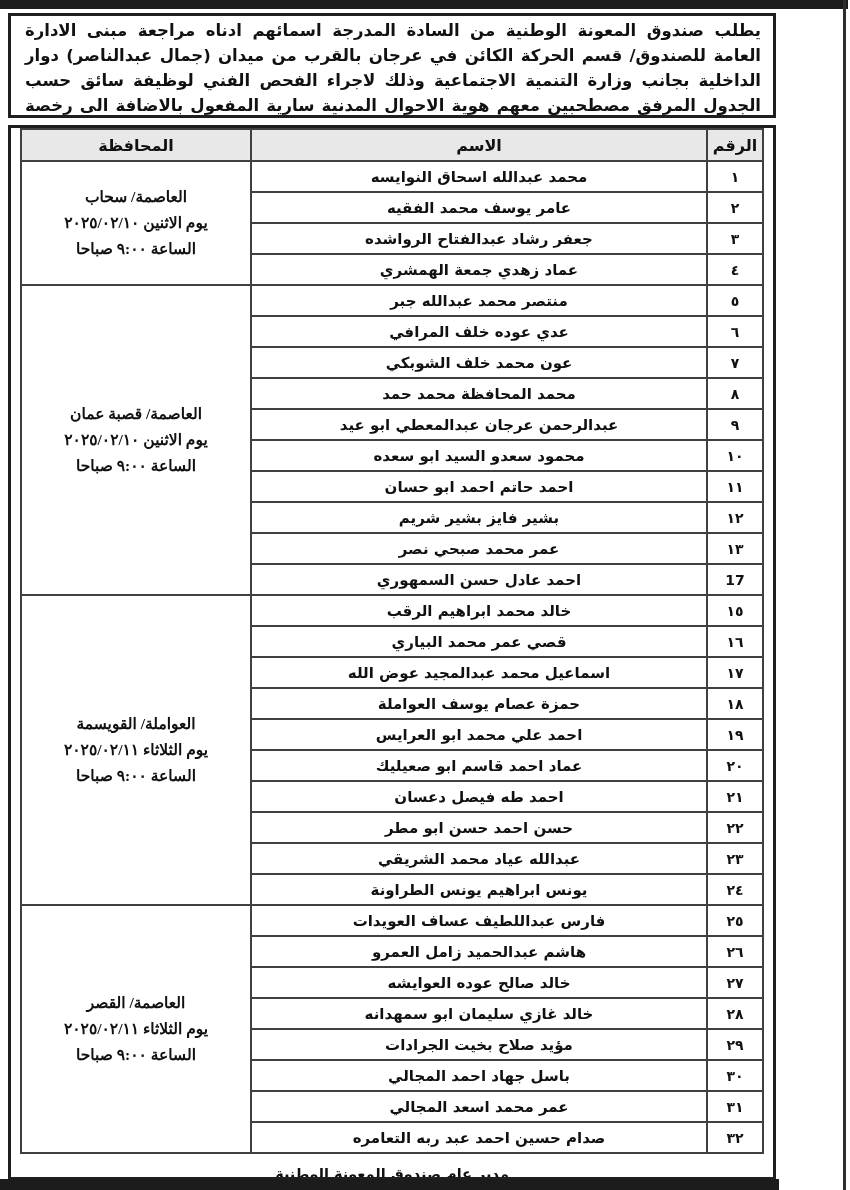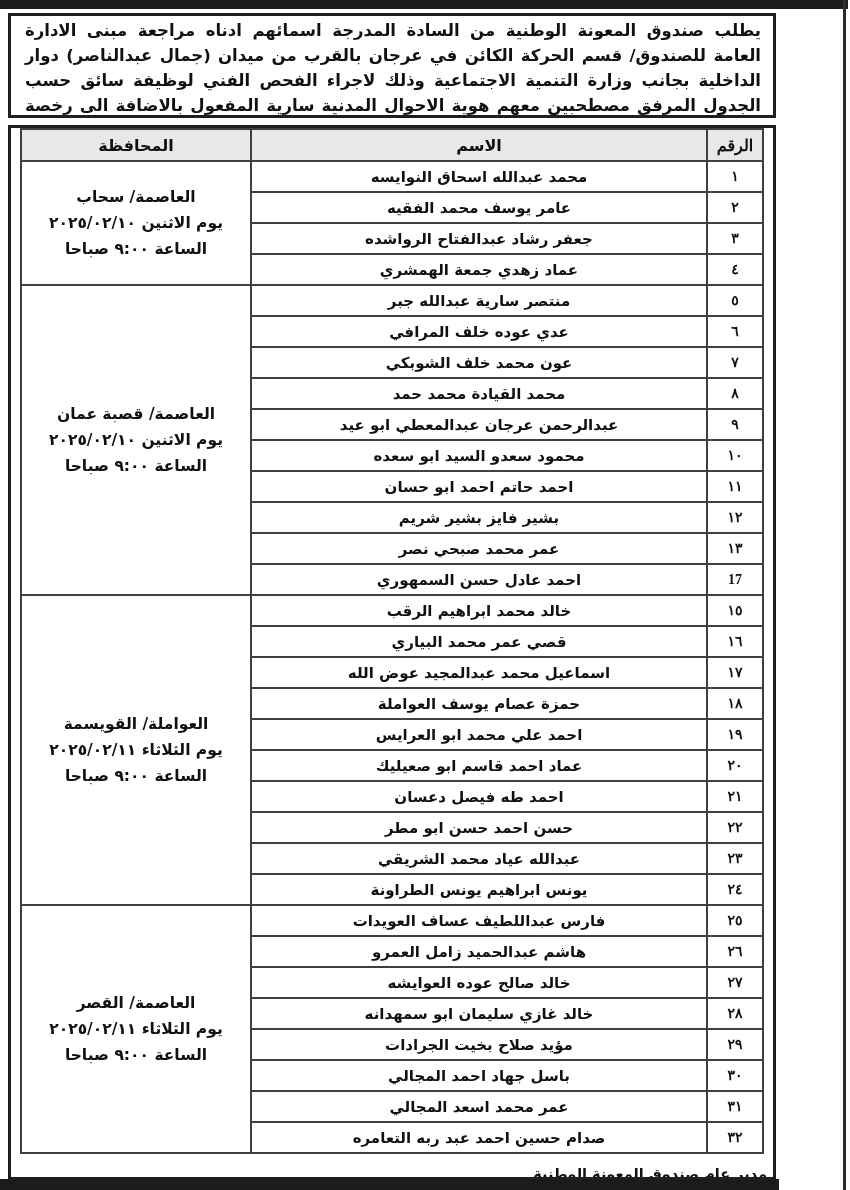--- a/index.html
+++ b/index.html
@@ -68,29 +68,29 @@
     border: 2px solid var(--border-table, #404040);
     text-align: center;
     vertical-align: middle;
   }
   table.roster th {
     background: var(--header-bg, #e8e8e8);
     height: 28px;
     font-size: 16px;
   }
   table.roster td { height: 27px; }
-  .col-num  { width: 52px; font-size: 14px; font-family: Liberation Serif, serif; }
+  .col-num  { width: 52px; font-size: 14px; }
   .col-name { width: 452px; font-size: 15px; margin-left: 46px; }
   .col-gov  { font-size: 15.5px; background: #ffffff; }
-  .col-gov div { line-height: 26px; }
+  .col-gov div { line-height: 26px; font-family: Liberation Serif, serif; }
   .footer {
     margin-top: 8px;
     padding: 0 6px;
     direction: rtl;
-    text-align: right;
+    text-align: center;
     font-size: 14.5px;
     line-height: 24px;
   }
 </style>
 </head>
 <body>
 
 <div class="page">
   <div class="top-bar"></div>
   <div class="right-line"></div>
@@ -124,38 +124,38 @@
             <tr>
               <td class="col-num">٣</td>
               <td class="col-name">جعفر رشاد عبدالفتاح الرواشده</td>
             </tr>
             <tr>
               <td class="col-num">٤</td>
               <td class="col-name">عماد زهدي جمعة الهمشري</td>
             </tr>
             <tr>
               <td class="col-num">٥</td>
-              <td class="col-name">منتصر سارية عبدالله جبر</td>
+              <td class="col-name">منتصر محمد عبدالله جبر</td>
               <td class="col-gov" rowspan="10">
                 <div>العاصمة/ قصبة عمان</div>
                 <div>يوم الاثنين ٢٠٢٥/٠٢/١٠</div>
                 <div>الساعة ٩:٠٠ صباحا</div>
               </td>
             </tr>
             <tr>
               <td class="col-num">٦</td>
               <td class="col-name">عدي عوده خلف المرافي</td>
             </tr>
             <tr>
               <td class="col-num">٧</td>
               <td class="col-name">عون محمد خلف الشوبكي</td>
             </tr>
             <tr>
               <td class="col-num">٨</td>
-              <td class="col-name">محمد القيادة محمد حمد</td>
+              <td class="col-name">محمد المحافظة محمد حمد</td>
             </tr>
             <tr>
               <td class="col-num">٩</td>
               <td class="col-name">عبدالرحمن عرجان عبدالمعطي ابو عيد</td>
             </tr>
             <tr>
               <td class="col-num">١٠</td>
               <td class="col-name">محمود سعدو السيد ابو سعده</td>
             </tr>
             <tr>

